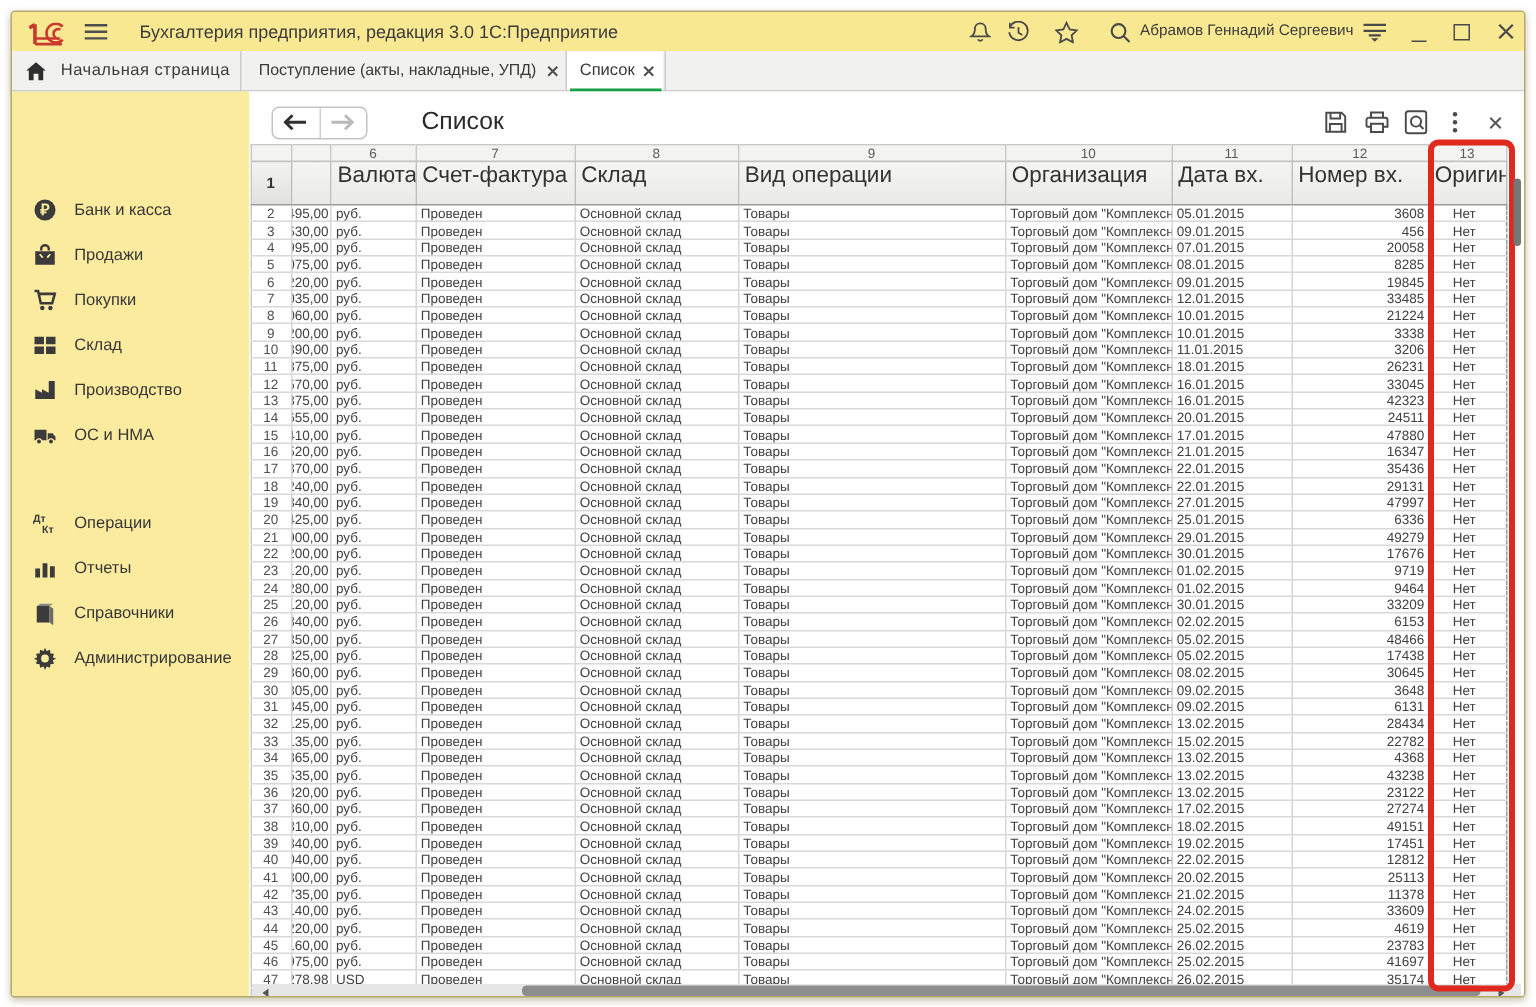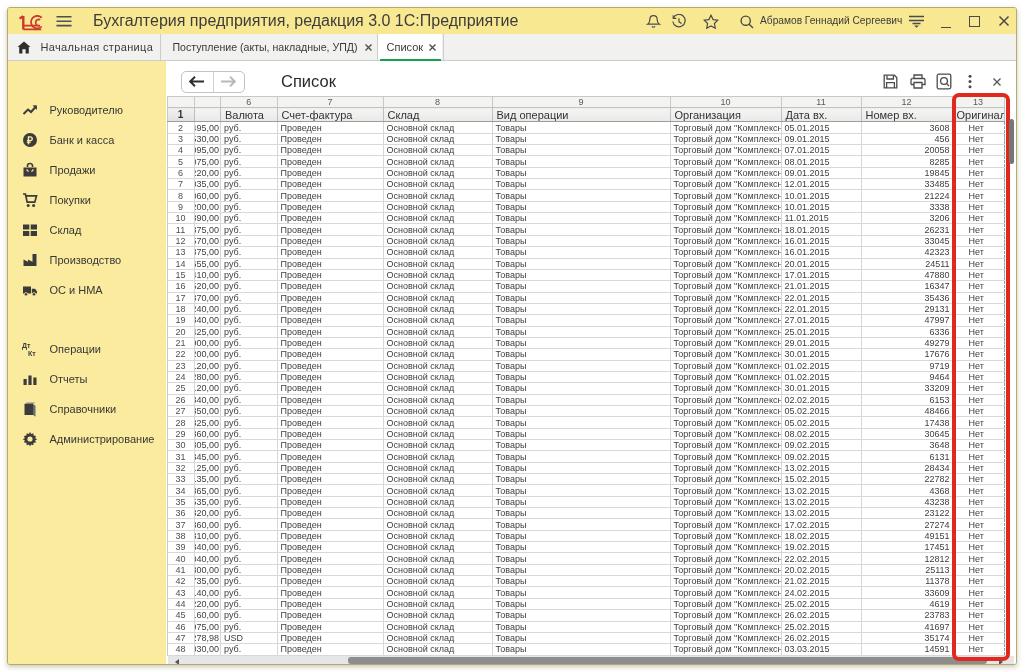--- a/index.html
+++ b/index.html
@@ -14,42 +14,42 @@
   .mitem{position:absolute;left:0;width:100%;height:30px;}
   .mitem .ic{position:absolute;left:14px;top:7px;width:16px;height:16px;}
   .mitem .tx{position:absolute;left:41.5px;top:0;line-height:30px;font-size:11px;color:#373737;white-space:nowrap;}
   table{border-collapse:collapse;table-layout:fixed;border-left:1px solid #c9c9c9;border-top:1px solid #c9c9c9;}
   td{padding:0 2px 0 3px;overflow:hidden;white-space:nowrap;font-size:9px;color:#404040;border-right:1px solid #d6d6d6;border-bottom:1px solid #d8d8d8;vertical-align:middle;}
   tr.data{height:11.355px;}
   td.rn{color:#4f4f4f;text-align:center;padding:0;}
   td.amt{position:relative;padding:0;}
   td.amt span{position:absolute;right:1px;top:0;bottom:0;display:flex;align-items:center;}
   tr.colnum td{background:#f3f3f1;color:#5a5a5a;text-align:center;font-size:9px;border-right:1px solid #c9c9c9;border-bottom:1px solid #c2c2c2;height:9.7px;padding:0;}
-  tr.hdr td{background:linear-gradient(#f5f5f3,#e9e9e7);font-size:11px;color:#333;border-right:1px solid #bfbfbf;border-bottom:1px solid #9c9c9c;height:13.4px;padding:0 2px 0 4px;}
+  tr.hdr td{background:linear-gradient(#f5f5f3,#e9e9e7);font-size:15px;color:#333;border-right:1px solid #bfbfbf;border-bottom:1px solid #9c9c9c;height:13.4px;padding:0 2px 11px 4px;}
   td:last-child{border-right:1px dashed #9b9b9b;padding-left:16px;}
   tr.hdr td.rn{background:linear-gradient(#f2f2f0,#e0e0de);font-weight:bold;font-size:10px;padding:0;}
 </style></head>
 <body>
 <div class="abs" id="win">
 
 <div class="abs" id="titlebar">
   <svg class="abs" style="left:11px;top:7px" width="27" height="16" viewBox="0 0 27 16">
     <g stroke="#ca382e" fill="none">
       <path d="M0.6 3.6 L4.3 1.3 M4.3 1.1 V14.4" stroke-width="2.4"></path>
       <path d="M22.8 2.7 A6.3 6.3 0 1 0 22.8 11.5" stroke-width="1.7"></path>
       <path d="M21.3 4.7 A3.2 3.2 0 1 0 20.9 10.6 L4.6 10.6" stroke-width="1.7"></path>
       <path d="M22.3 14.4 H4.4" stroke-width="1.7"></path>
     </g>
   </svg>
   <svg class="abs" style="left:48px;top:7px" width="16" height="13" viewBox="0 0 16 13">
     <g stroke="#4e4e4e" stroke-width="1.6">
           <path d="M0.5 1.8h15M0.5 6.2h15M0.5 10.6h15"></path>
         </g>
   </svg>
-  <div class="abs" style="left:85px;top:0;height:26px;line-height:26px;font-size:16px;color:#3c3c3c;">Бухгалтерия предприятия, редакция 3.0 1С:Предприятие</div>
+  <div class="abs" style="left:85px;top:0;height:26px;line-height:26px;font-size:12px;color:#3c3c3c;">Бухгалтерия предприятия, редакция 3.0 1С:Предприятие</div>
   <svg class="abs" style="left:638px;top:6px" width="15" height="15" viewBox="0 0 15 15">
         <g fill="none" stroke="#4a4a4a" stroke-width="1.2">
           <path d="M7.5 1.6c-2.3 0-3.6 1.7-3.6 3.7 0 3-1.3 4.3-2.2 4.9h11.6c-.9-.6-2.2-1.9-2.2-4.9 0-2-1.3-3.7-3.6-3.7z"></path>
           <path d="M6 12.2a1.6 1.6 0 0 0 3 0" fill="none"></path>
         </g>
       </svg>
   <svg class="abs" style="left:663px;top:6px" width="16" height="15" viewBox="0 0 16 15">
         <g fill="none" stroke="#4a4a4a" stroke-width="1.2">
           <path d="M2.2 4.2 A6.2 6.2 0 1 1 1.8 7.5"></path>
           <path d="M2.2 1.2 v3.2 h3.2" stroke-width="1.1"></path>
@@ -92,29 +92,20 @@
   <div class="tabsep" style="left:369px;"></div>
   <div class="abs" style="left:370px;top:0;width:64px;height:26px;background:#fff;"></div>
   <div class="tabtxt" style="left:378.5px;">Список</div>
   <svg class="abs" style="left:419.5px;top:9px" width="9" height="9" viewBox="0 0 9 9">
         <path d="M1.5 1.5 L7.5 7.5 M7.5 1.5 L1.5 7.5" stroke="#4e4e4e" stroke-width="1.4"></path>
       </svg>
   <div class="tabsep" style="left:434.5px;"></div>
   <div class="abs" style="left:372px;top:25.2px;width:61px;height:2.2px;background:#18a049;"></div>
 </div>
 <div class="abs" id="sidebar">
-<div class="mitem" style="top:33.93px">
-        <span class="ic"><svg width="16" height="16" viewBox="0 0 16 16">
-            <g fill="none" stroke="#3b3b3b" stroke-width="2">
-              <path d="M1.5 12 L6 7.5 L9 10 L14 4.5"></path>
-            </g>
-            <path d="M14.8 3.2 L15 8 L10.5 3.6 Z" fill="#3b3b3b"></path>
-          </svg></span>
-        <span class="tx">Руководителю</span>
-      </div>
 <div class="mitem" style="top:63.86px">
         <span class="ic"><svg width="16" height="16" viewBox="0 0 16 16">
             <circle cx="8" cy="8" r="7" fill="#3b3b3b"></circle>
             <text x="8" y="11.6" font-size="10.5" font-weight="bold" fill="#fbeb9f" text-anchor="middle" font-family="Liberation Sans">₽</text>
           </svg></span>
         <span class="tx">Банк и касса</span>
       </div>
 <div class="mitem" style="top:93.79px">
         <span class="ic"><svg width="16" height="16" viewBox="0 0 16 16">
             <path d="M1.5 5.5 h13 v9 h-13 z" fill="#3b3b3b"></path>

